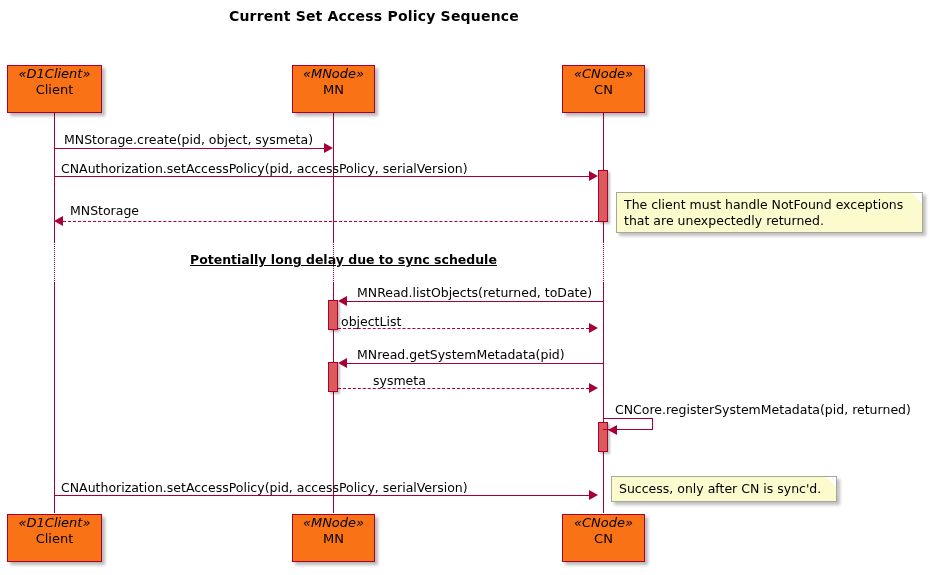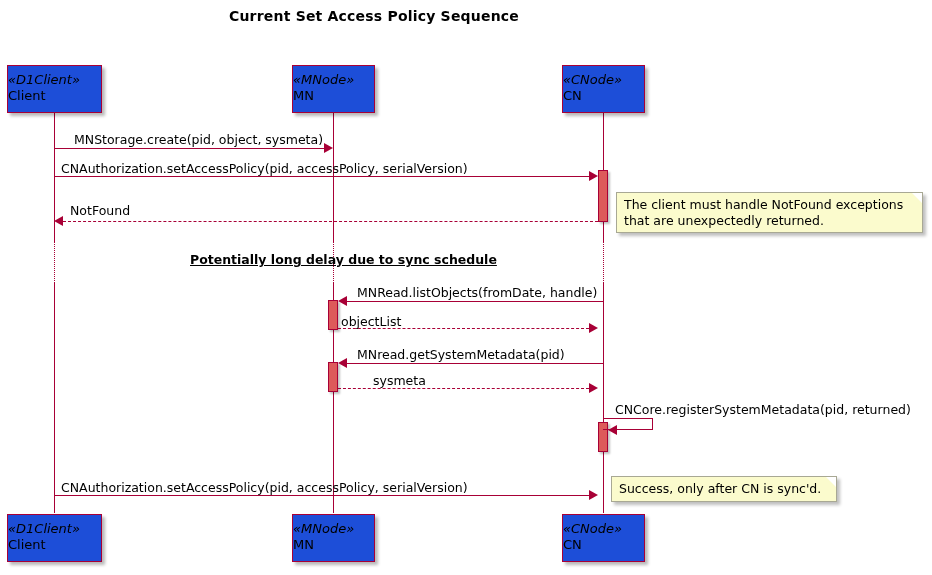--- a/index.html
+++ b/index.html
@@ -16,25 +16,24 @@
     position:absolute;left:0;top:8px;width:748px;
     text-align:center;
     font-size:14px;font-weight:bold;color:#000000;
     letter-spacing:0.2px;
   }
 
   
   .participant{
     position:absolute;
     box-sizing:border-box;
-    background:#1d4ed8;
+    background:#f97316;
     border:1.5px solid #a80036;
     box-shadow:3px 3px 3px rgba(0,0,0,0.28);
-    text-align:left;
-    padding-top:6px;
+    text-align:center;
     line-height:1.22;
   }
   .participant .stereo{
     font-size:13px;font-style:italic;color:#000;
     display:block;
   }
   .participant .pname{
     font-size:13px;color:#000;display:block;
   }
 
@@ -141,35 +140,35 @@
 
   <div class="lifeline" style="left:603px;top:112px;height:130px;"></div>
   <div class="lifeline dotted" style="left:603px;top:242px;height:41px;"></div>
   <div class="lifeline" style="left:603px;top:283px;height:230px;"></div>
 
   <div class="activation" style="left:598px;top:170px;height:52px;"></div>
   <div class="activation" style="left:328px;top:300px;height:30px;"></div>
   <div class="activation" style="left:328px;top:362px;height:30px;"></div>
   <div class="activation" style="left:598px;top:422px;height:30px;"></div>
 
-  <div class="msglabel" style="left:64px;top:132px;margin-left:10px;">MNStorage.create(pid, object, sysmeta)</div>
+  <div class="msglabel" style="left:64px;top:132px;">MNStorage.create(pid, object, sysmeta)</div>
   <div class="msgline" style="left:54px;top:148px;width:270px;"></div>
   <div class="arrowhead right" style="left:324px;top:143px;"></div>
 
   <div class="msglabel" style="left:61px;top:161px;">CNAuthorization.setAccessPolicy(pid, accessPolicy, serialVersion)</div>
   <div class="msgline" style="left:54px;top:176px;width:535px;"></div>
   <div class="arrowhead right" style="left:589px;top:171px;"></div>
 
-  <div class="msglabel" style="left:70px;top:203px;">NotFound</div>
+  <div class="msglabel" style="left:70px;top:203px;">MNStorage</div>
   <div class="msgline dashed" style="left:63px;top:221px;width:535px;"></div>
   <div class="arrowhead left" style="left:54px;top:216px;"></div>
 
   <div class="divider-label" style="left:190px;top:252px;">Potentially long delay due to sync schedule</div>
 
-  <div class="msglabel" style="left:357px;top:285px;">MNRead.listObjects(fromDate, handle)</div>
+  <div class="msglabel" style="left:357px;top:285px;">MNRead.listObjects(returned, toDate)</div>
   <div class="msgline" style="left:347px;top:301px;width:256px;"></div>
   <div class="arrowhead left" style="left:338px;top:296px;"></div>
 
   <div class="msglabel" style="left:341px;top:314px;">objectList</div>
   <div class="msgline dashed" style="left:338px;top:328px;width:251px;"></div>
   <div class="arrowhead right" style="left:589px;top:323px;"></div>
 
   <div class="msglabel" style="left:357px;top:347px;">MNread.getSystemMetadata(pid)</div>
   <div class="msgline" style="left:347px;top:363px;width:256px;"></div>
   <div class="arrowhead left" style="left:338px;top:358px;"></div>

